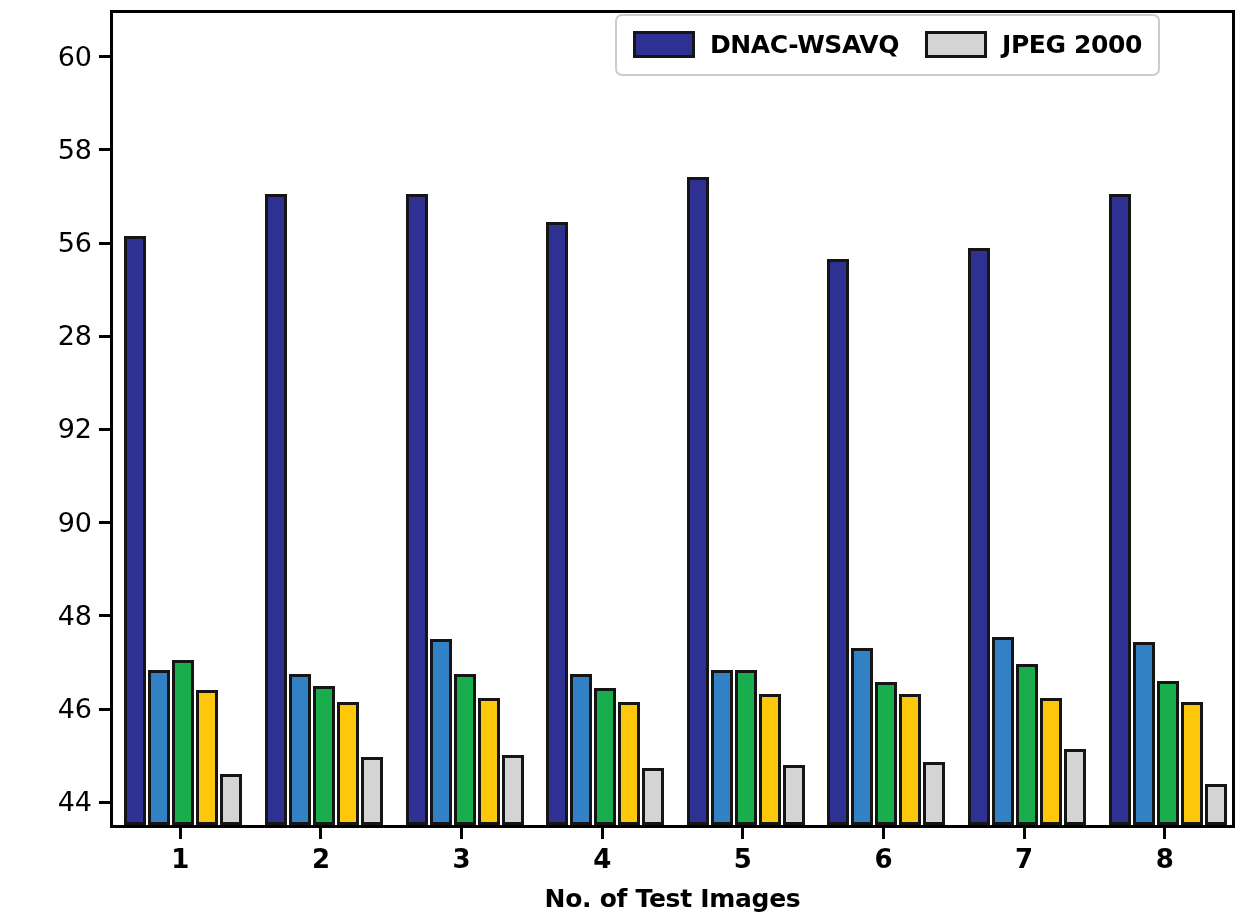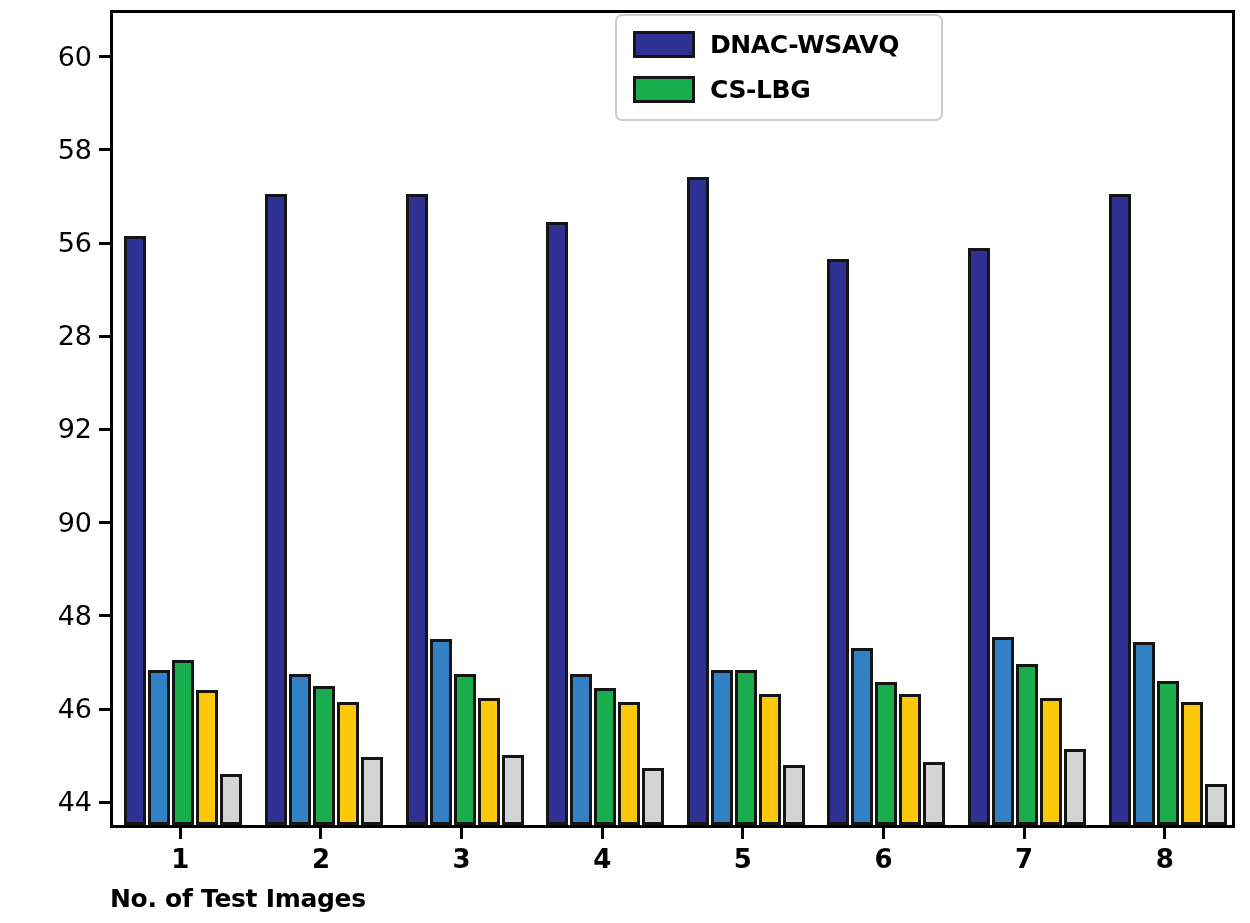--- a/index.html
+++ b/index.html
@@ -106,21 +106,21 @@
     text-align: center;
     font-size: 26px;
     font-weight: bold;
     color: #000000;
   }
   #x-axis-label {
     position: absolute;
     left: 110px;
     top: 884px;
     width: 1125px;
-    text-align: left;
+    text-align: center;
     font-size: 25px;
     font-weight: bold;
     color: #000000;
     letter-spacing: -0.3px;
   }
 
   
   .bar {
     position: absolute;
     bottom: 0;
@@ -294,22 +294,22 @@
     </div>
 
   <div id="x-axis-label">No. of Test Images</div>
 
   <div id="legend">
       <div class="legend-col">
         <div class="legend-item">
           <span class="legend-swatch" style="background: rgb(46, 49, 146);"></span>
           <span class="legend-label">DNAC-WSAVQ</span>
         </div>
+      </div>
+      <div class="legend-col">
         <div class="legend-item">
-          <span class="legend-swatch" style="background: rgb(25, 173, 78);"></span>
-          <span class="legend-label">CS-LBG</span>
+          <span class="legend-swatch" style="background: rgb(212, 212, 212);"></span>
+          <span class="legend-label">JPEG 2000</span>
         </div>
       </div>
-      <div class="legend-col">
-      </div>
     </div>
 
 </div>
 
 </body></html>

